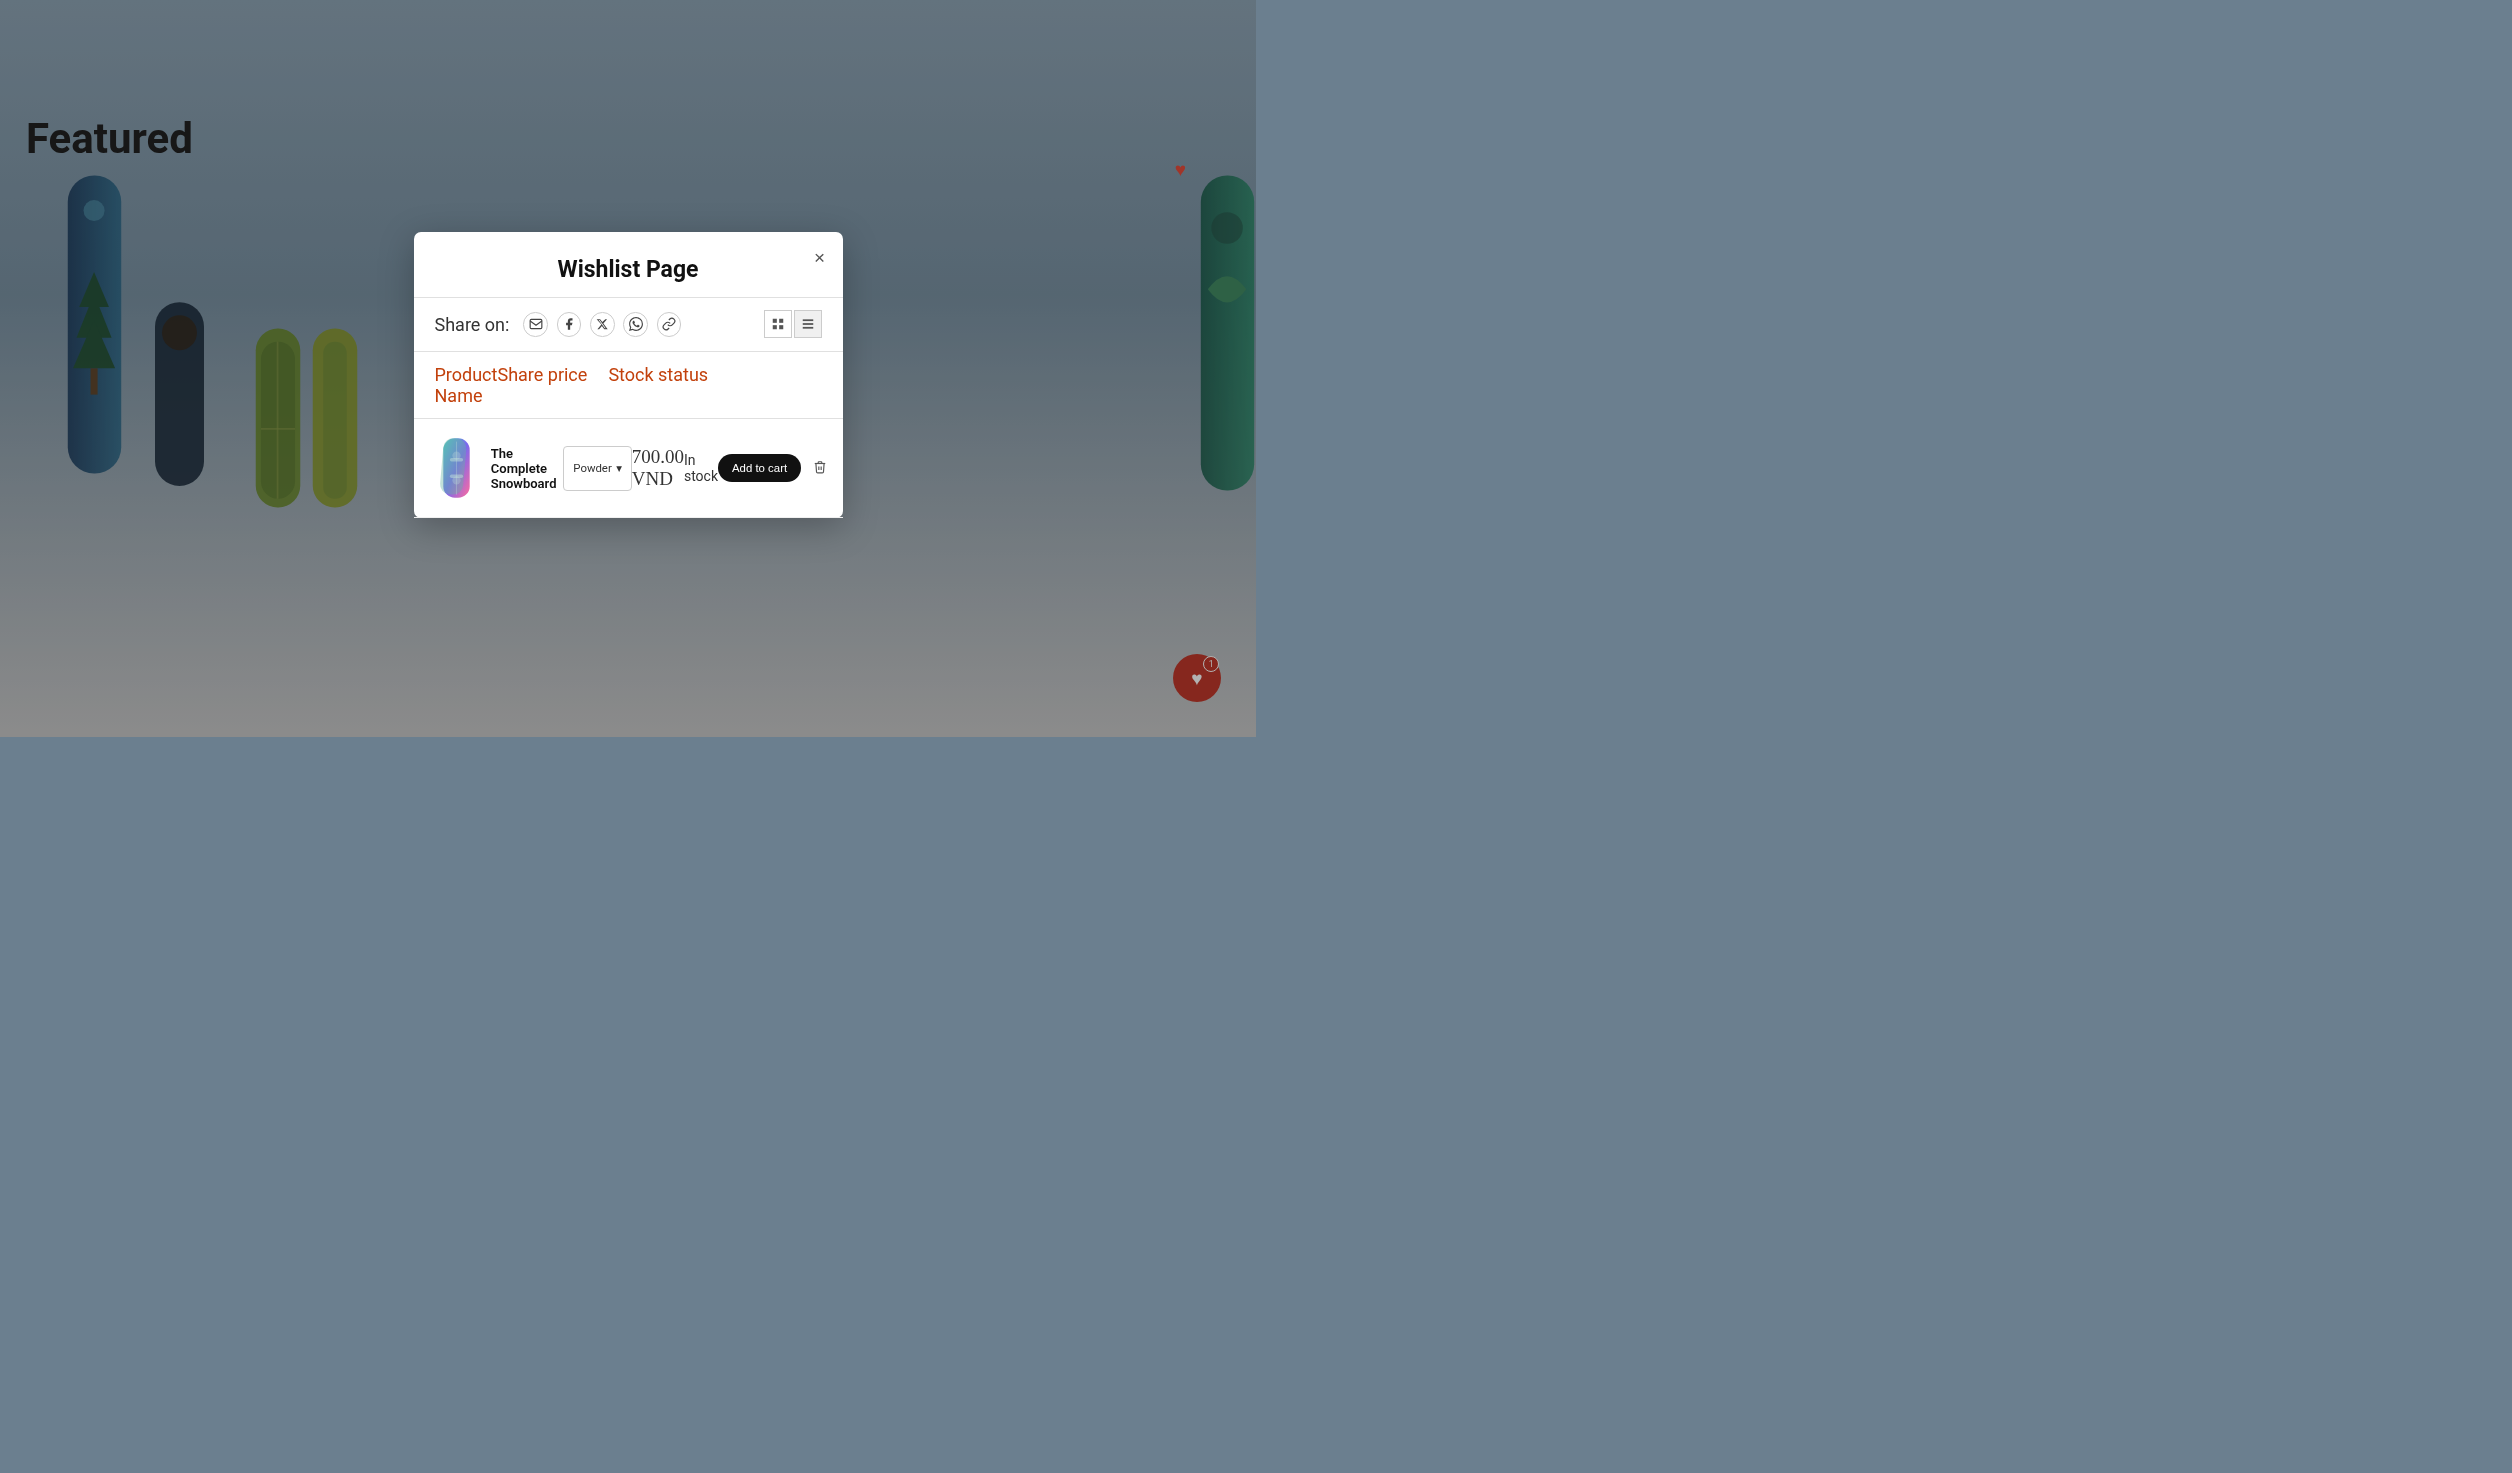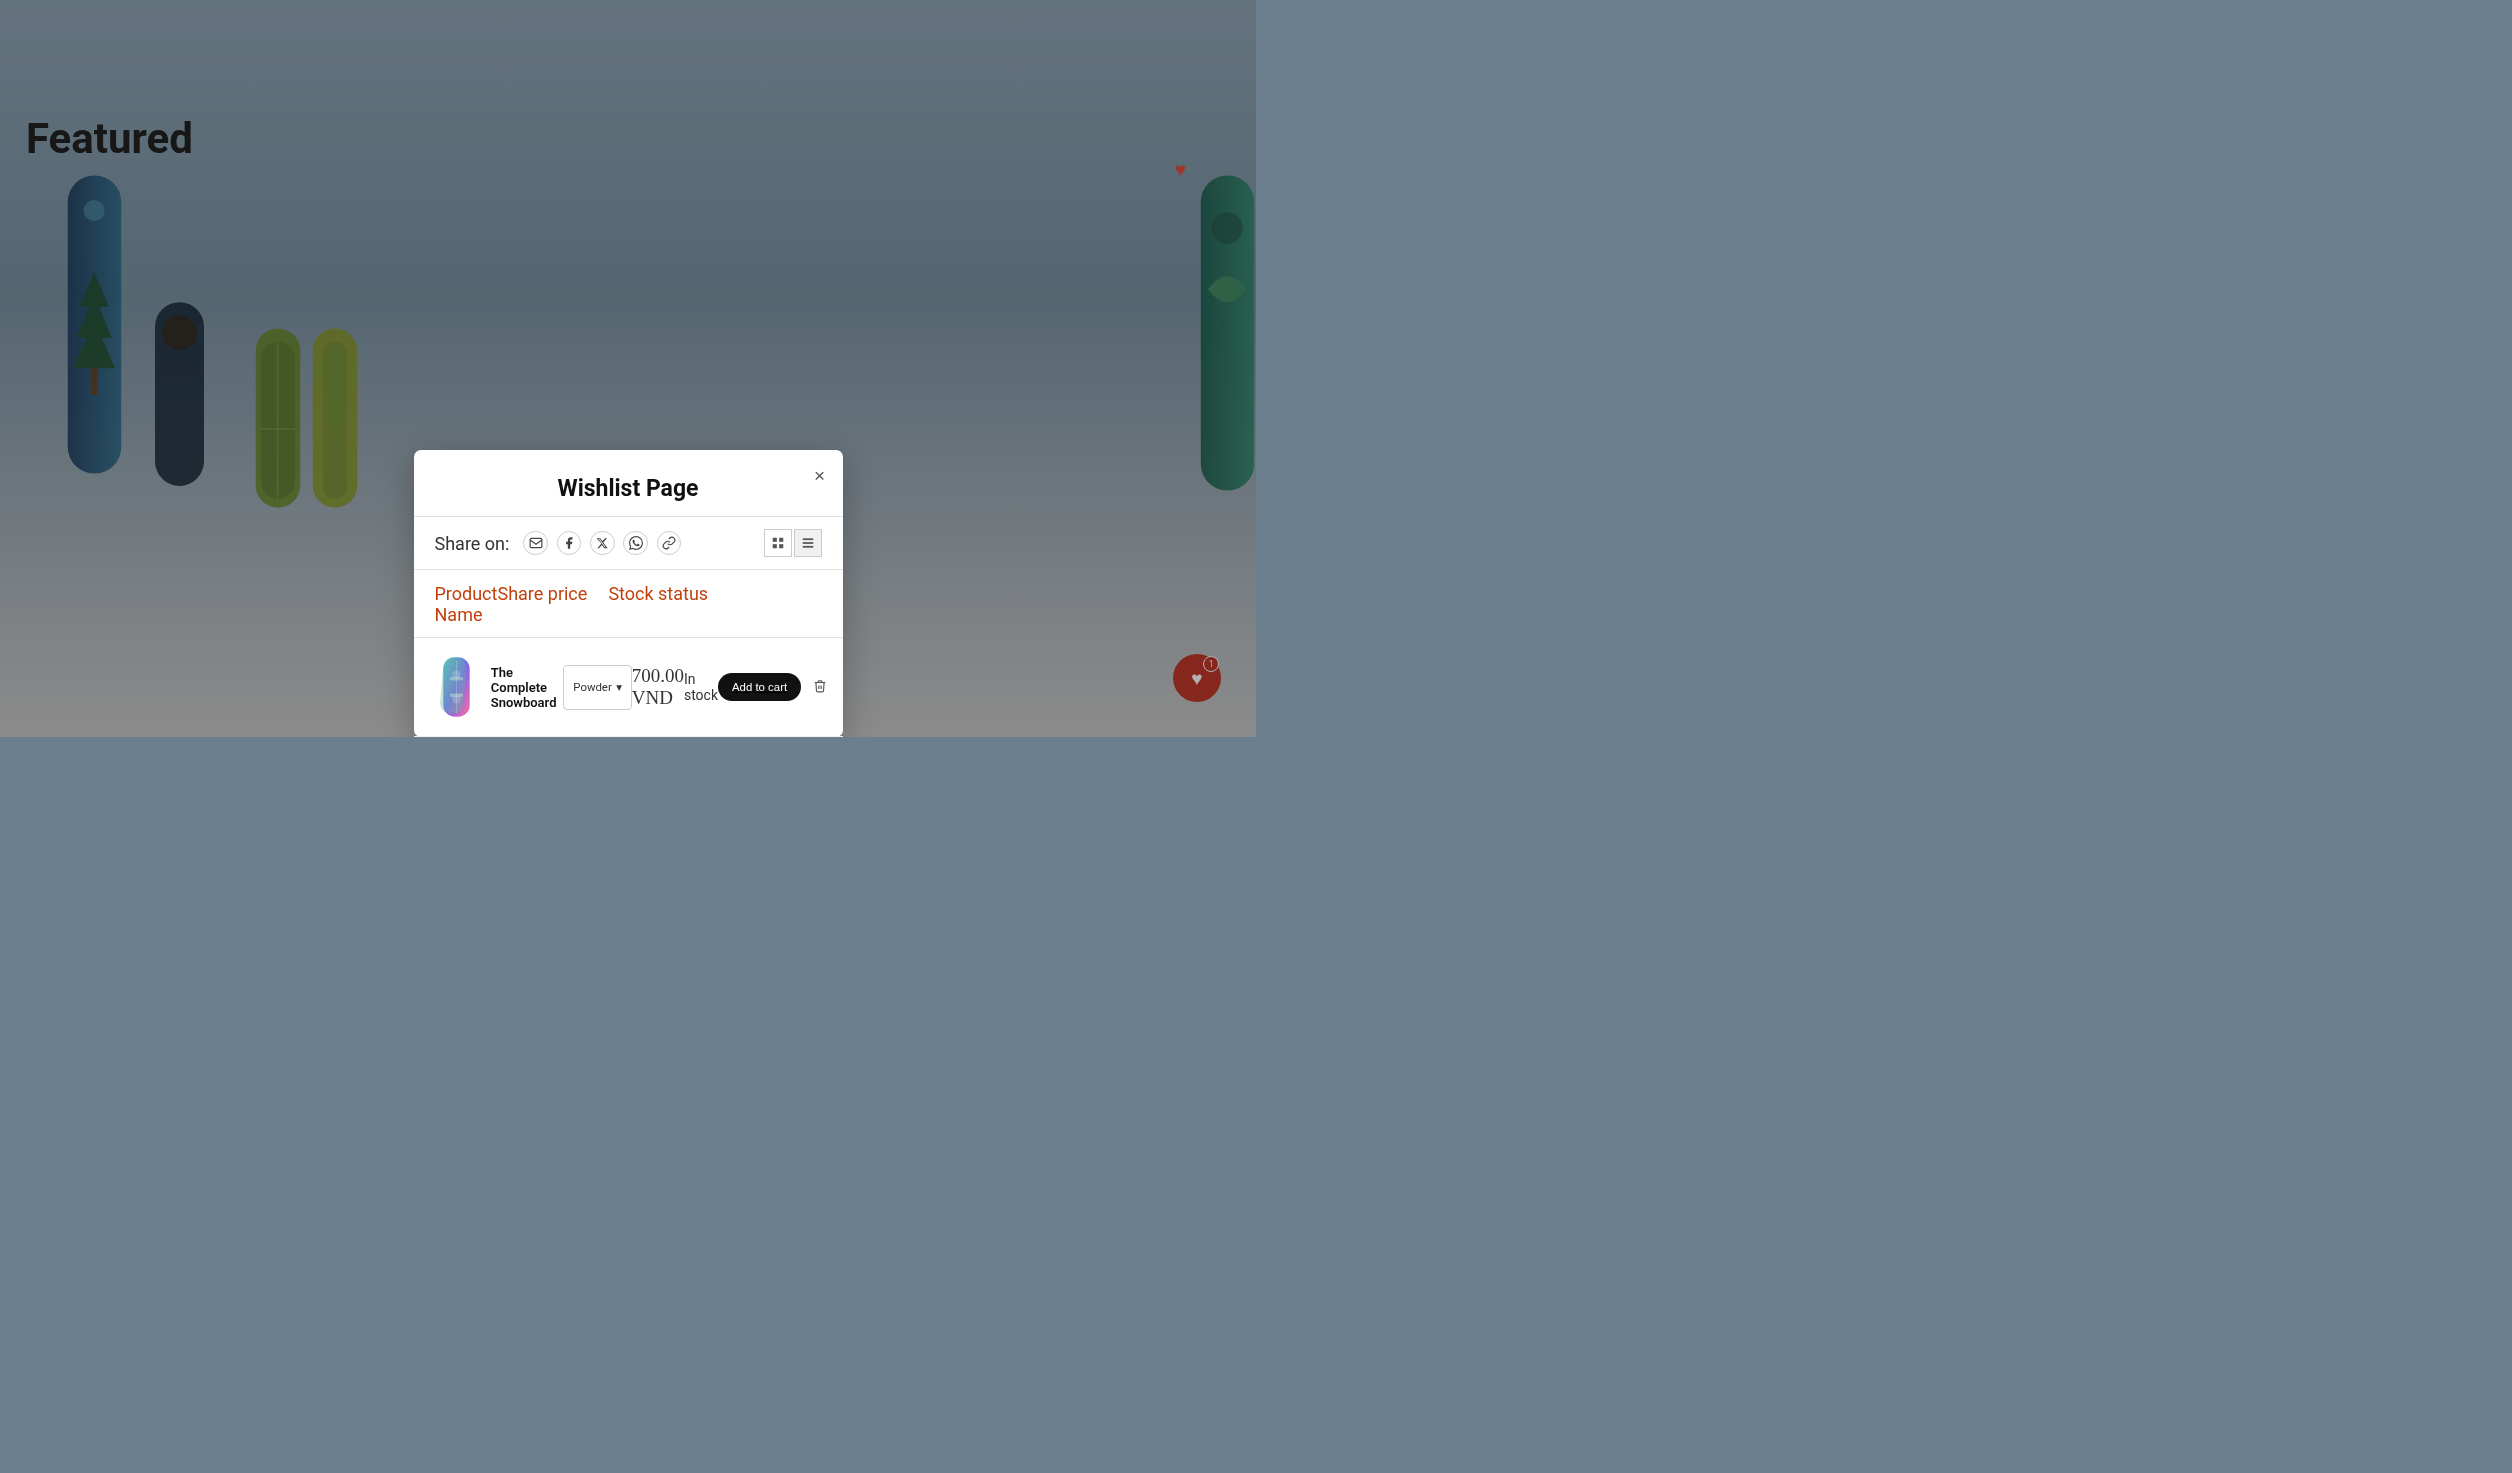--- a/index.html
+++ b/index.html
@@ -76,21 +76,21 @@
       font-size: 19px;
       color: #e74c3c;
     }
 
     
     .modal-overlay {
       position: absolute;
       top: 0; left: 0; right: 0; bottom: 0;
       background: rgba(0,0,0,0.3);
       display: flex;
-      align-items: flex-end;
+      align-items: center;
       justify-content: center;
       padding-top: 13px;
       z-index: 100;
     }
 
     
     .modal {
       background: #fff;
       border-radius: 7px;
       width: 429px;
@@ -265,21 +265,20 @@
       width: 105px;
       font-size: 14px;
       color: #333;
     }
 
     .actions-col {
       width: 114px;
       display: flex;
       align-items: center;
       gap: 8.8px;
-      text-decoration: underline;
     }
 
     .add-to-cart-btn {
       background: #111;
       color: #fff;
       border: none;
       border-radius: 22px;
       padding: 8px 14px;
       font-size: 11.4px;
       font-weight: 500;

